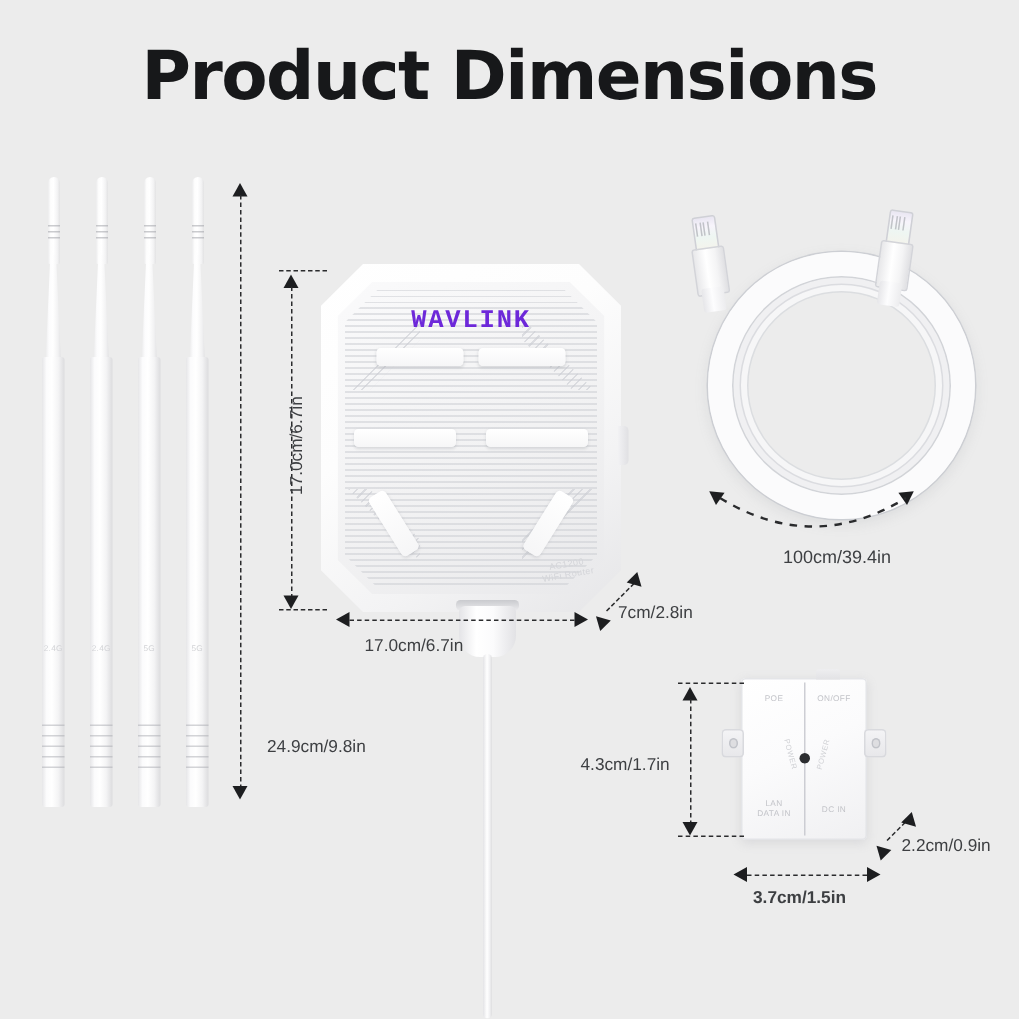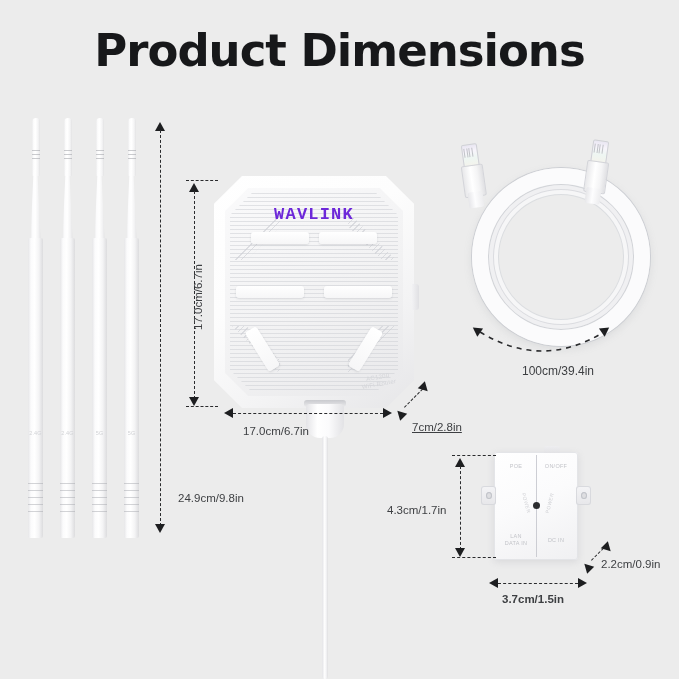--- a/index.html
+++ b/index.html
@@ -368,21 +368,21 @@
     <div class="arrow left" style="left:224px;top:408px;"></div>
     <div class="dashh" style="left:233px;top:413px;width:150px;"></div>
     <div class="arrow right" style="left:383px;top:408px;"></div>
     <div class="dimtext" style="left:243px;top:425px;">17.0cm/6.7in</div>
   </div>
 
   <div>
     <div class="arrow left" style="left:396px;top:409px;transform:rotate(45deg);"></div>
     <div class="dashh" style="left:404px;top:407px;width:26px;transform:rotate(-45deg);transform-origin:0 0;"></div>
     <div class="arrow right" style="left:420px;top:383px;transform:rotate(45deg);"></div>
-    <div class="dimtext" style="left:412px;top:421px;text-decoration:underline;">7cm/2.8in</div>
+    <div class="dimtext" style="left:412px;top:403px;">7cm/2.8in</div>
   </div>
 
   <div class="cable-area">
     <div class="coil"></div>
 
     <div class="plug" style="left:14px;top:4px;transform:rotate(-8deg);">
       <div class="clip"></div>
       <div class="shell"></div>
       <div class="boot"></div>
       <div class="pin" style="left:5px;"></div>

